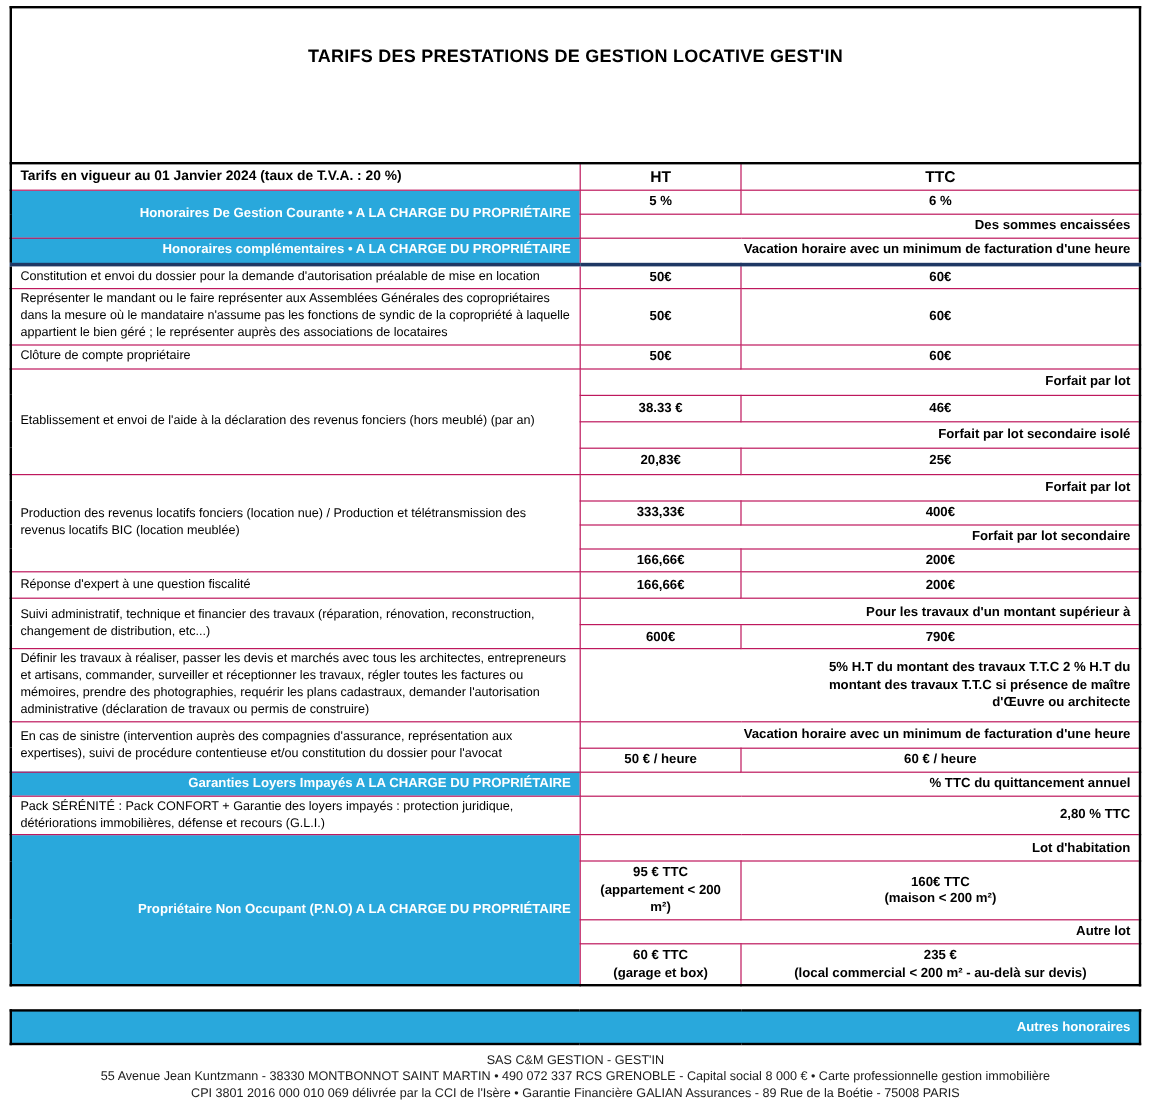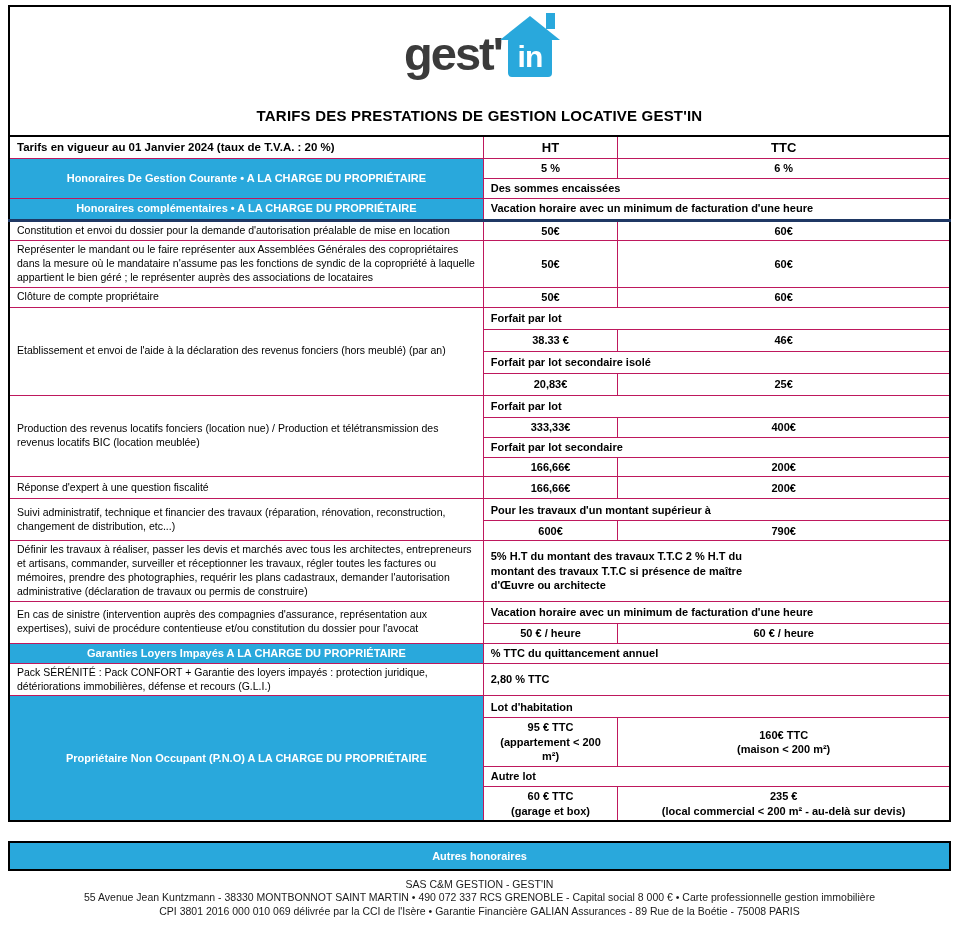--- a/index.html
+++ b/index.html
@@ -21,49 +21,41 @@
   .house-chimney{position:absolute;top:0;right:0px;width:9px;height:16px;background:var(--blue);}
   .page-title{font-size:15px;font-weight:bold;margin-top:28px;letter-spacing:0.2px;}
 
   
   :root{--blue:#29a8dc;--navy:#1f3864;--link:#4472c4;}
   table{border-collapse:collapse;width:943px;table-layout:fixed;border:2px solid #000;}
   col.c-desc{width:50.4%;} col.c-ht{width:14.3%;} col.c-ttc{width:35.3%;}
   td{border:1px solid #be185d;padding:2px 7px;font-size:11px;line-height:1.32;vertical-align:middle;}
   td.desc{text-align:left;font-size:10.5px;}
   td.val{text-align:center;font-weight:bold;}
-  td.note{text-align:left;font-weight:bold;}
-  td.blue{background:var(--blue);color:#fff;font-weight:bold;text-align:center;font-size:11px;}
+  td.note{text-align:right;font-weight:bold;}
+  td.blue{background:var(--blue);color:#fff;font-weight:bold;text-align:right;font-size:11px;}
   tr.navy-bottom td{border-bottom:3px solid var(--navy);}
   td.head-label{font-weight:bold;font-size:11.5px;}
   td.head-col{font-weight:bold;text-align:center;font-size:13px;}
   .sub{display:block;font-weight:bold;}
   tr.h-head{height:22px;} tr.h-20{height:20px;} tr.h-16{height:13px;} tr.h-22{height:22px;}
   tr.h-28{height:27px;} tr.h-30{height:30px;} tr.h-42{height:40px;} tr.h-60{height:60px;}
 
   .autres{margin-top:19px;}
   .autres td.blue{height:22px;}
 
   
   .footer{margin-top:7px;text-align:center;font-size:10.5px;line-height:1.28;color:#1a1a1a;}
 </style>
 </head>
 <body>
 
 <div class="sheet">
 
   <div class="top-box">
-    <div class="logo">
-      <span class="logo-text">gest'</span>
-      <span class="logo-house">
-        <span class="house-roof"></span>
-        <span class="house-chimney"></span>
-        <span class="house-body">in</span>
-      </span>
-    </div>
     <div class="page-title">TARIFS DES PRESTATIONS DE GESTION LOCATIVE GEST'IN</div>
   </div>
 
   <table>
     <colgroup>
         <col class="c-desc">
         <col class="c-ht">
         <col class="c-ttc">
       </colgroup>
     <tbody>

